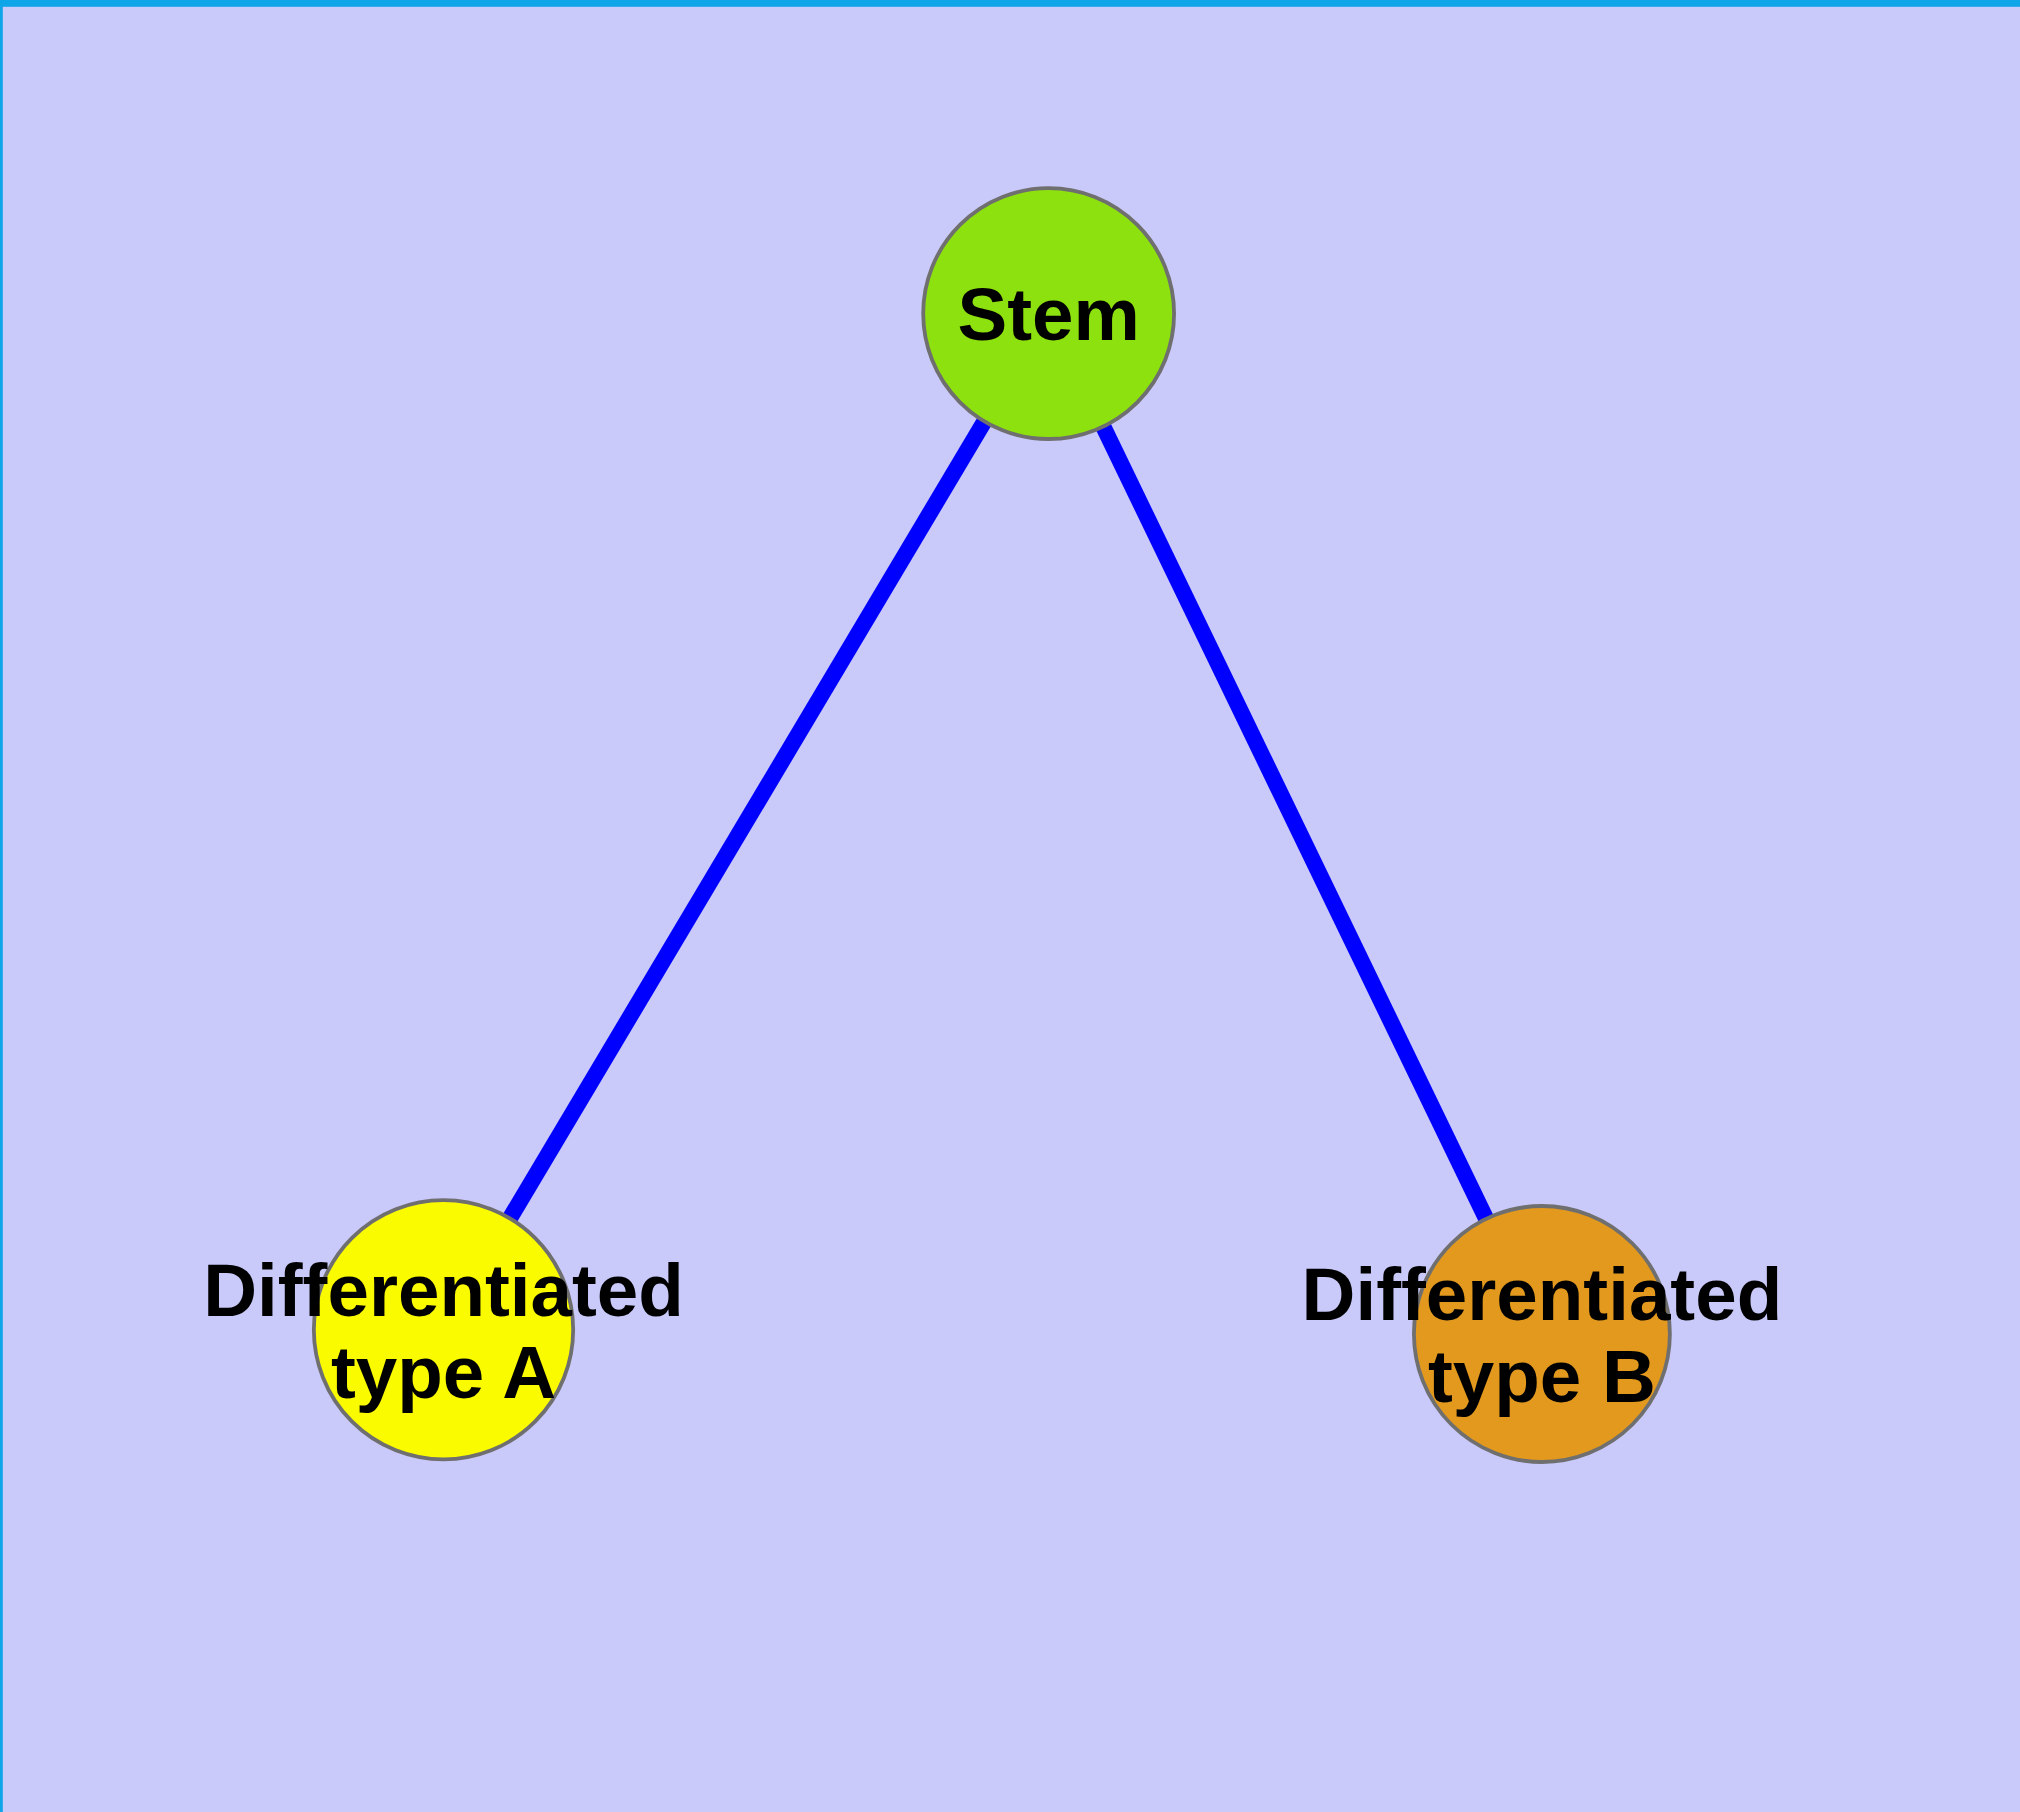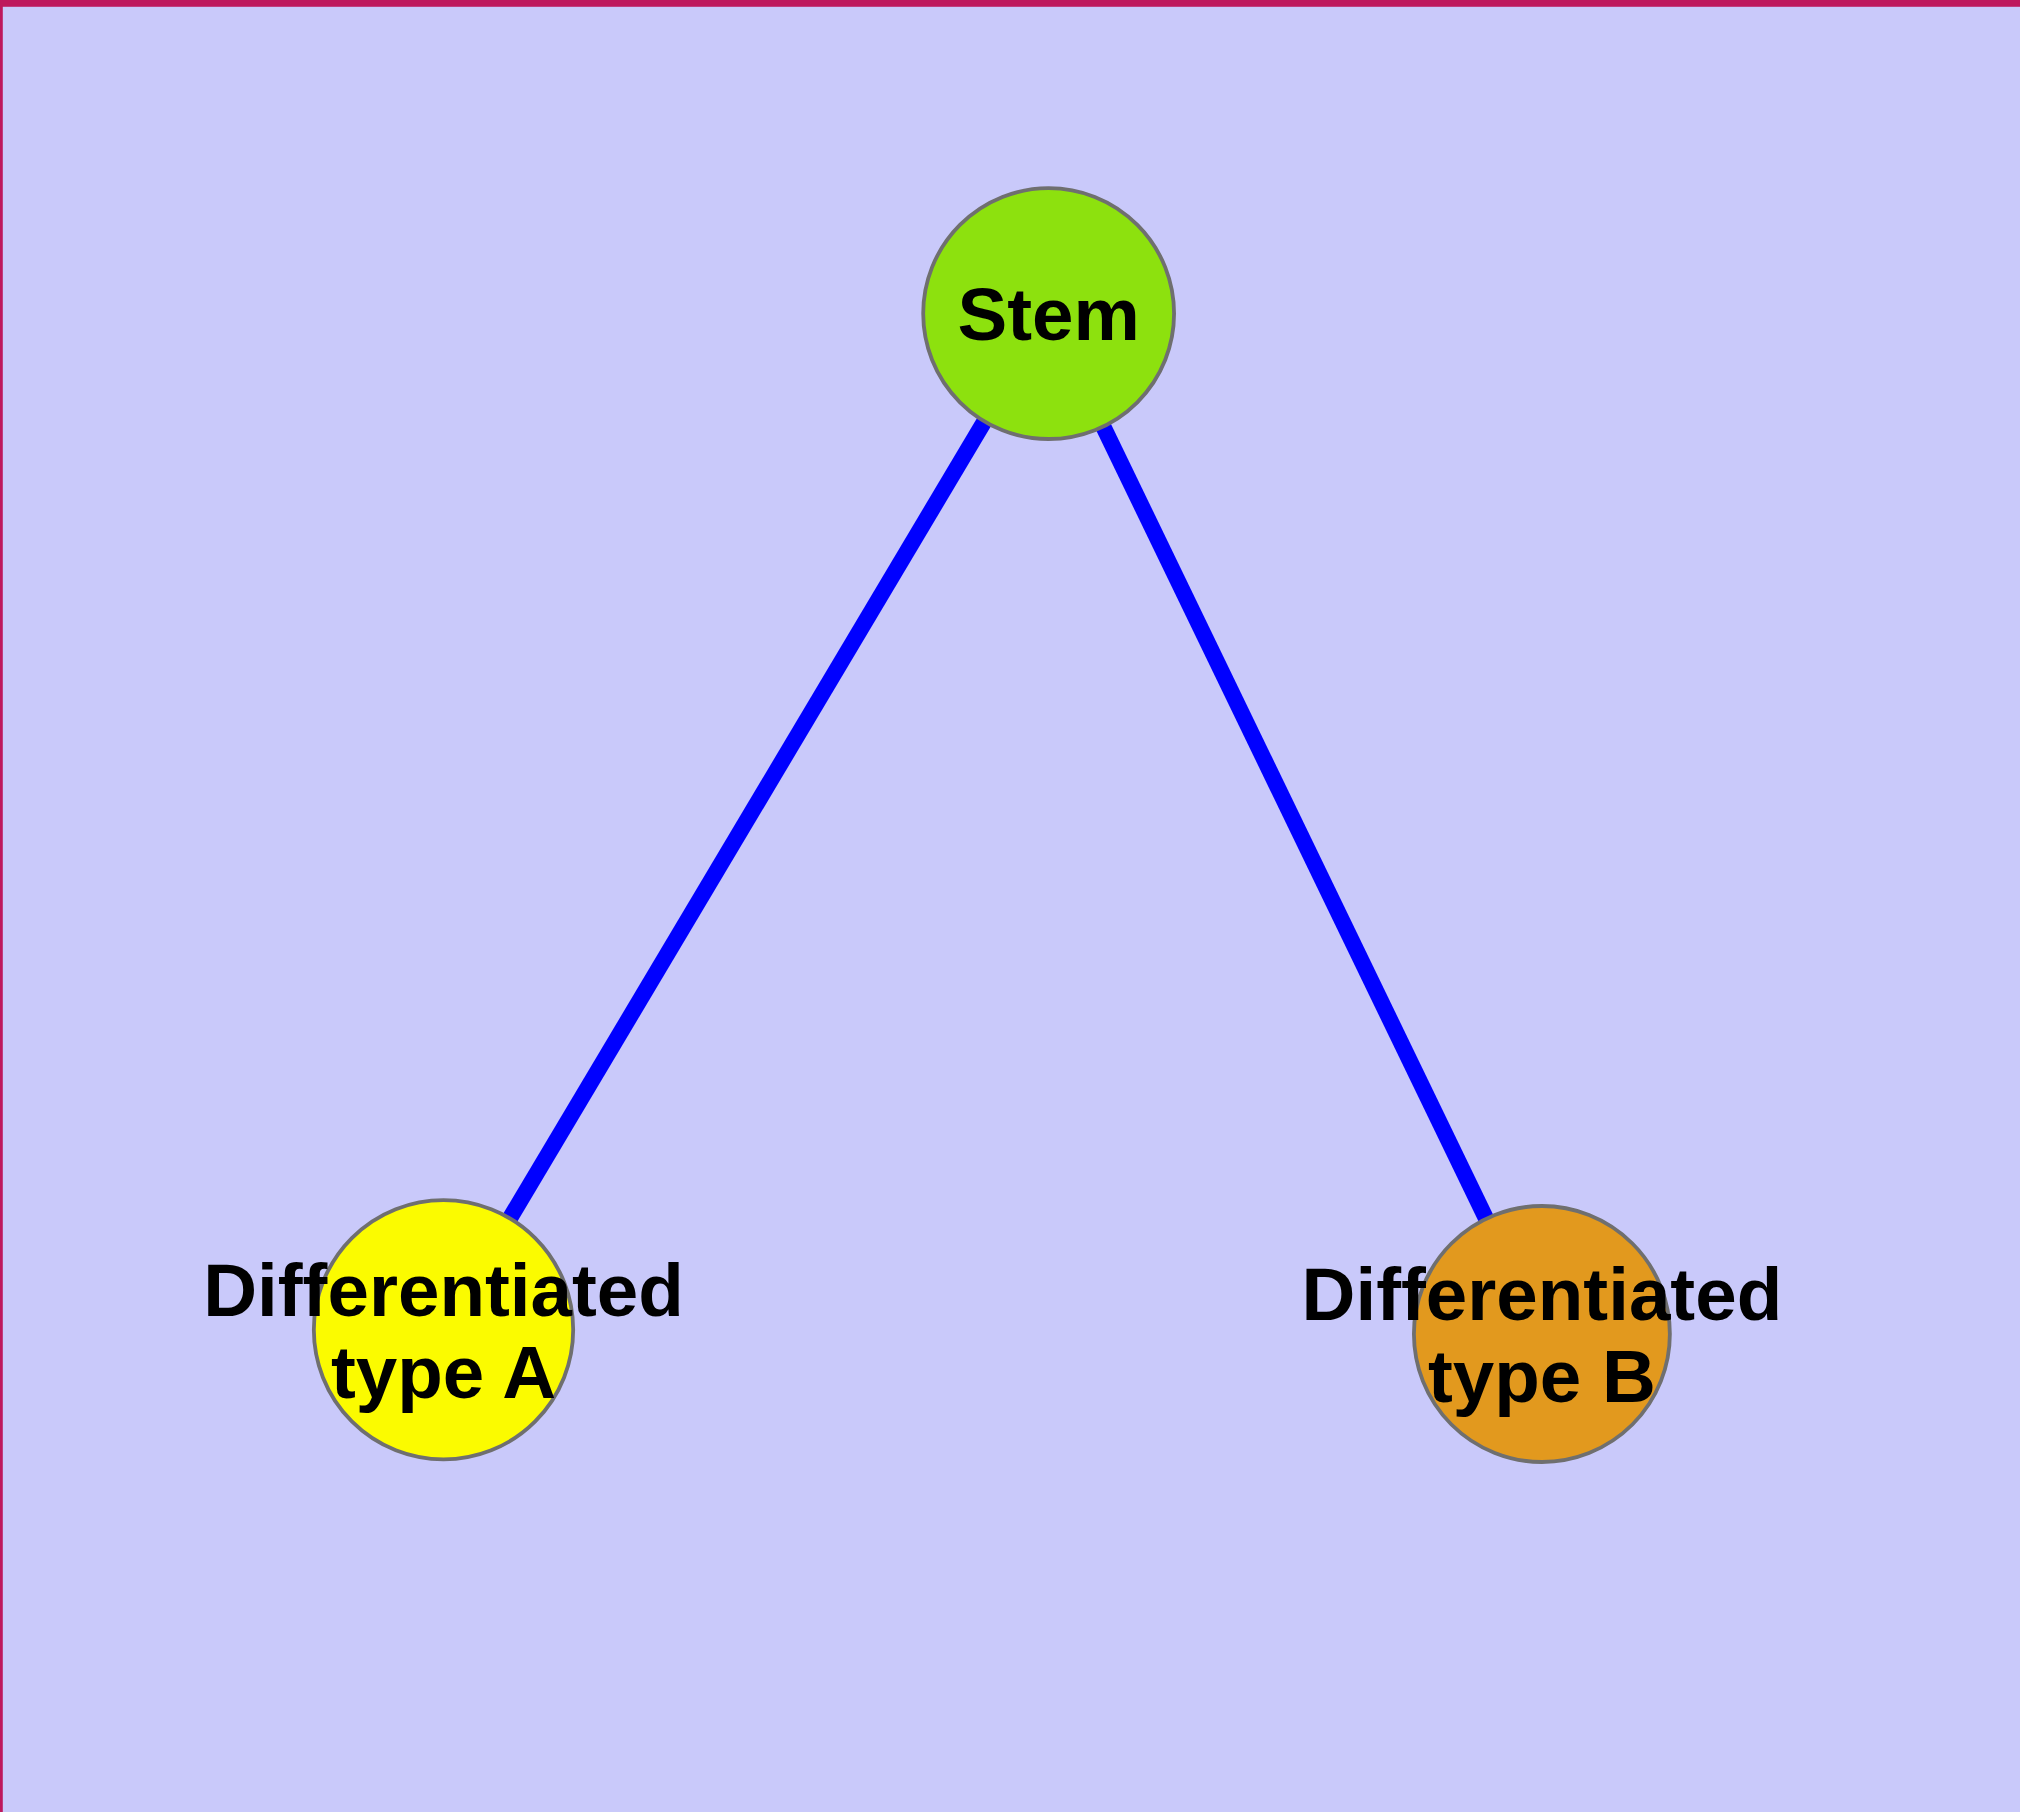--- a/index.html
+++ b/index.html
@@ -8,21 +8,21 @@
     background: #ffffff;
     width: 2021px;
     height: 1812px;
     overflow: hidden;
     font-family: "Liberation Sans", sans-serif;
   }
   .stage {
     position: relative;
     width: 2021px;
     height: 1812px;
-    background: #be185d;
+    background: #0ea5e9;
     text-align: center;
   }
   .graph-svg {
     position: absolute;
     left: 0;
     top: 0;
     width: 2021px;
     height: 1812px;
     display: block;
   }

